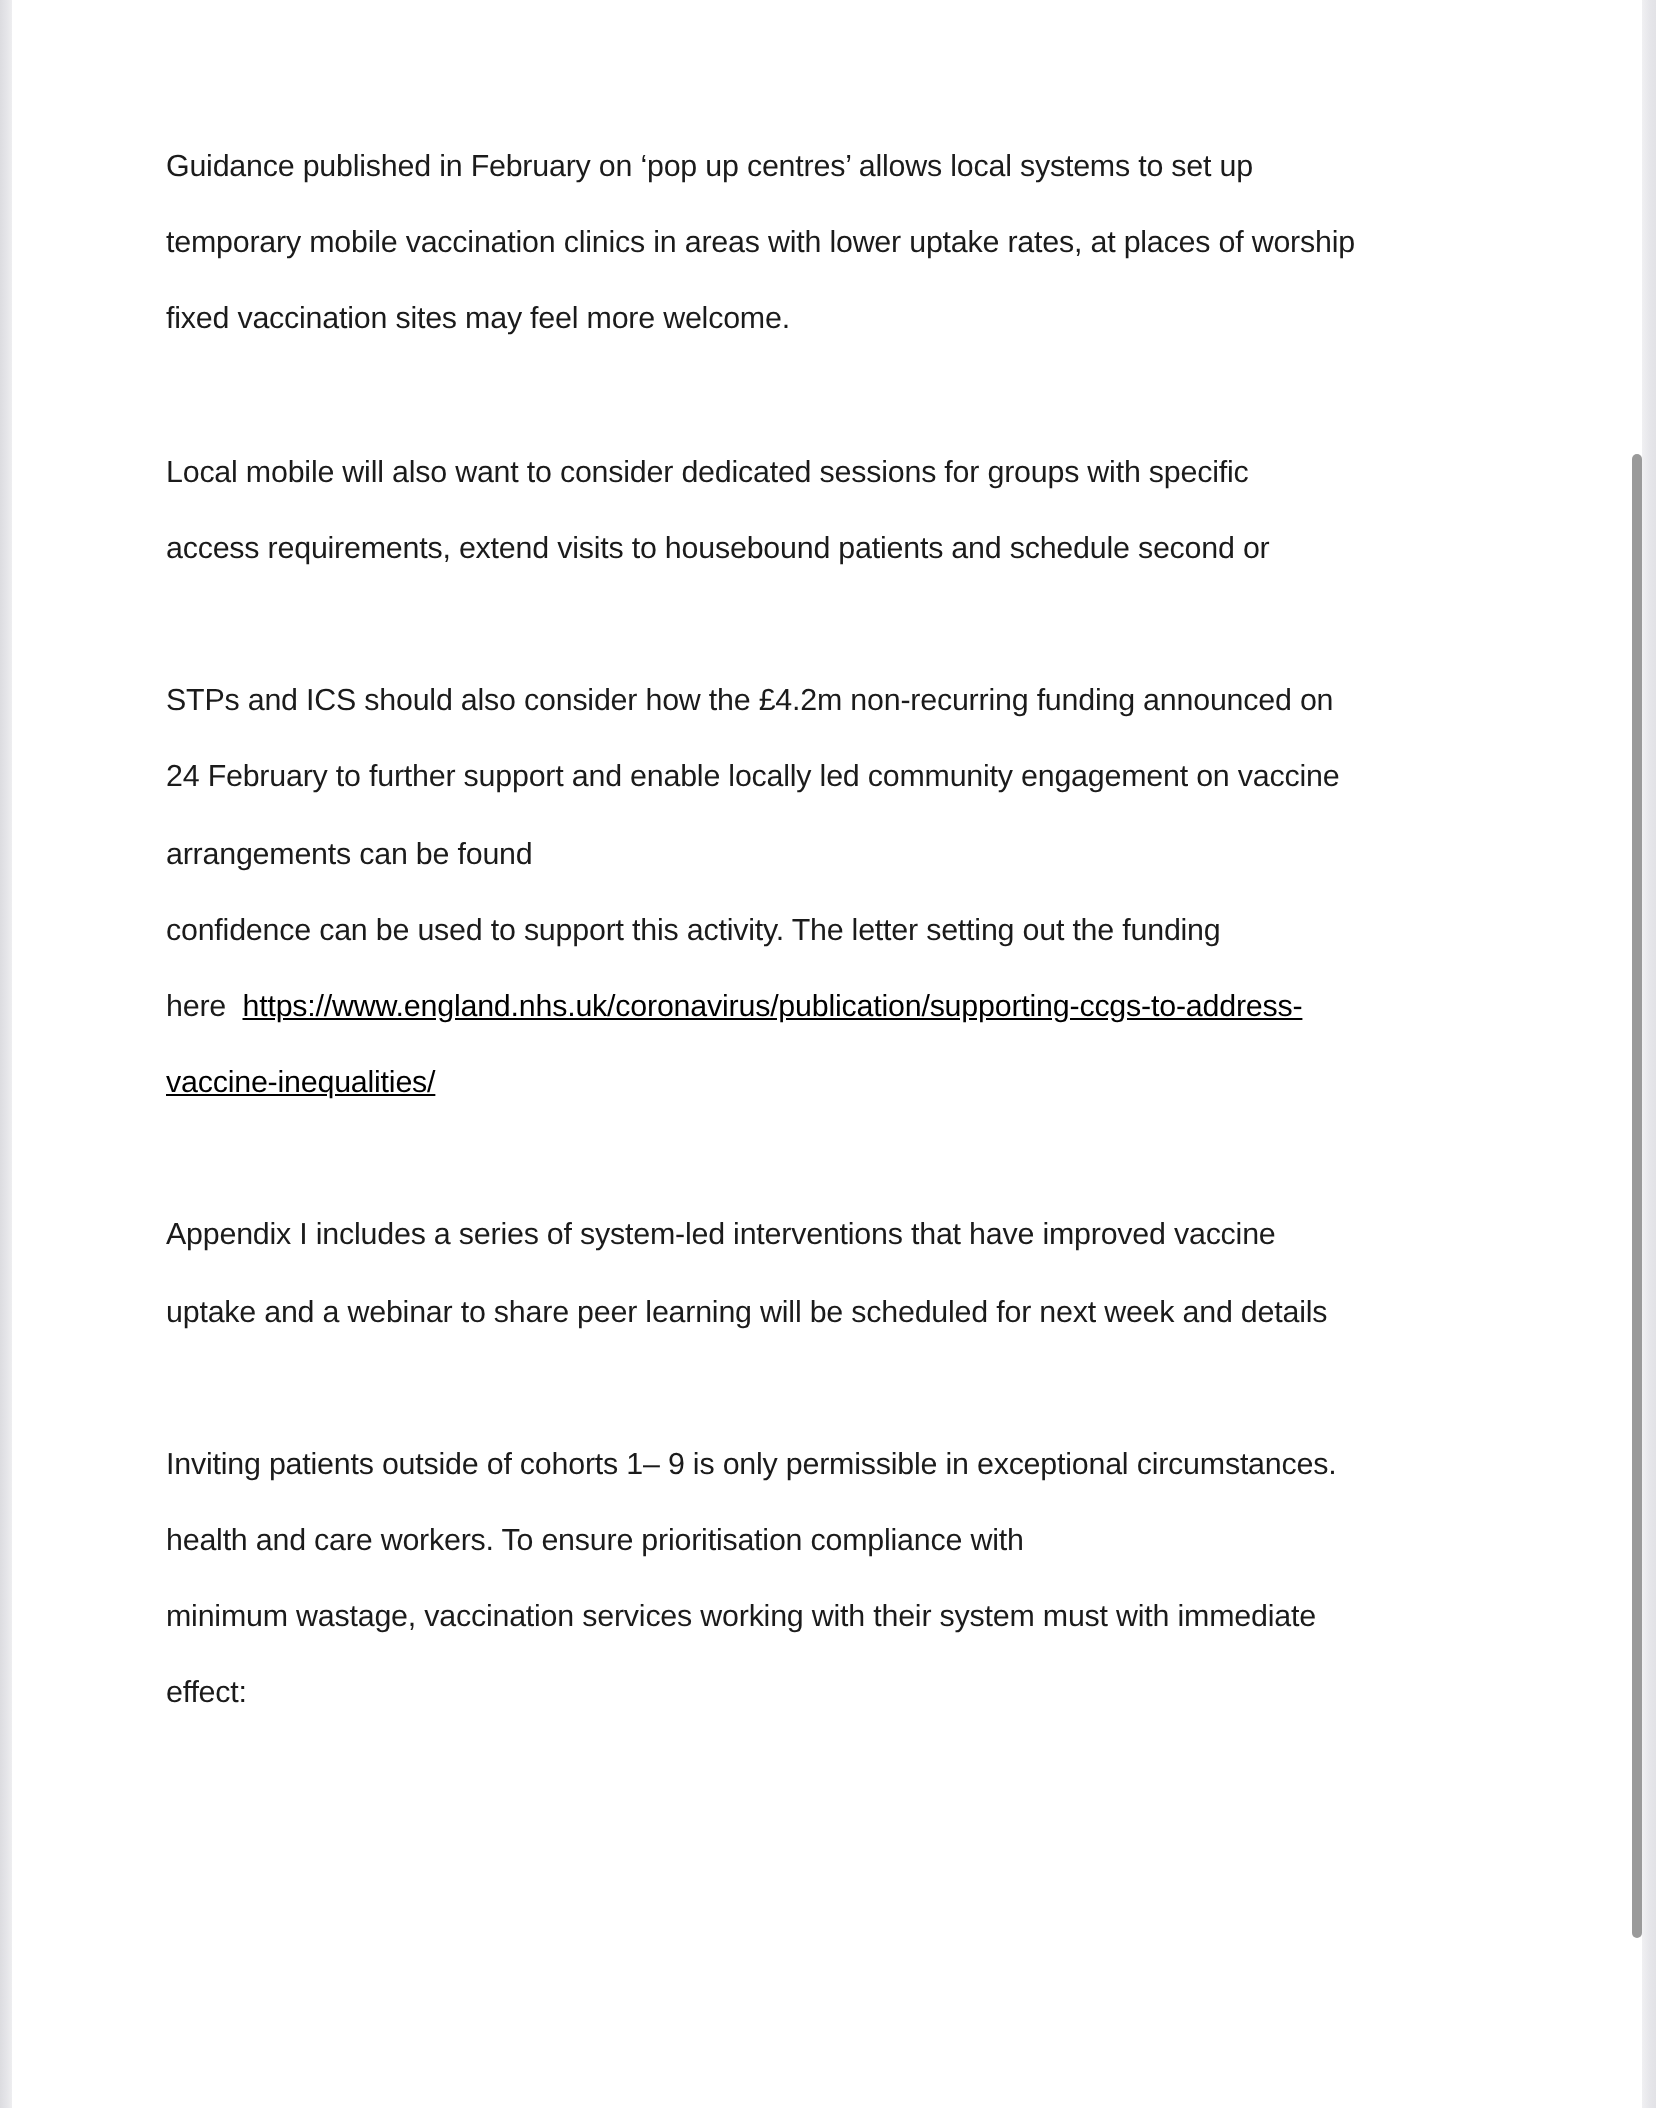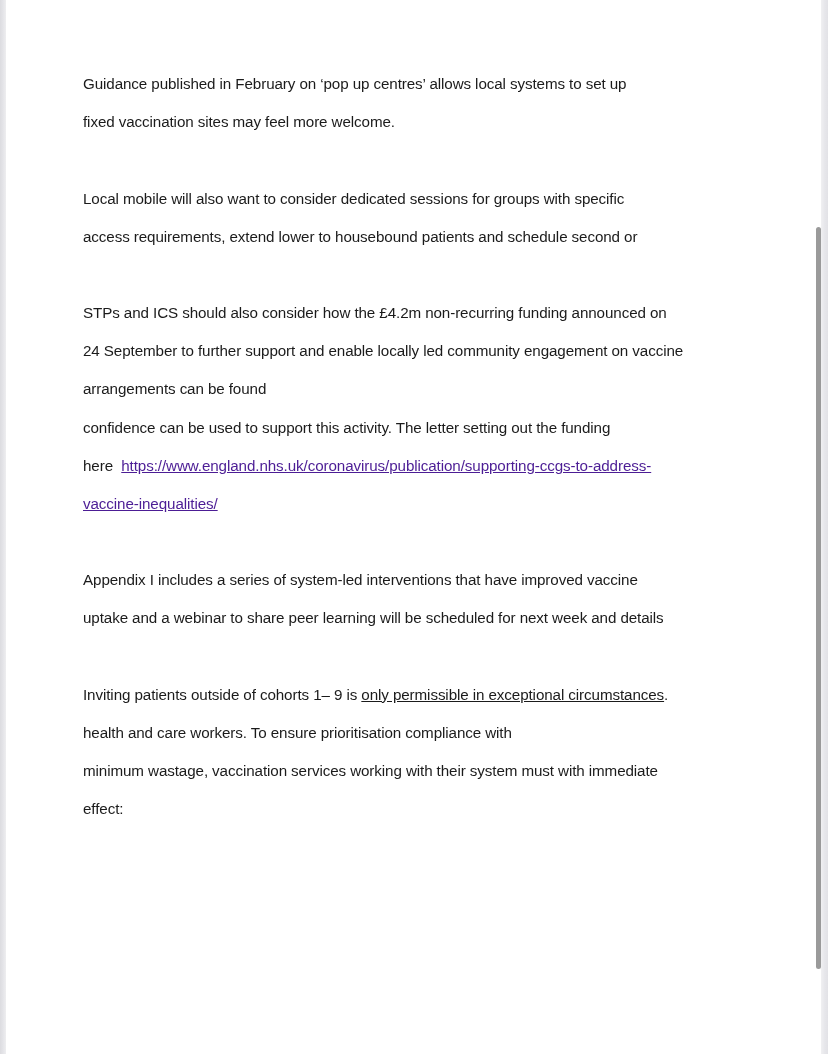--- a/index.html
+++ b/index.html
@@ -45,48 +45,49 @@
       line-height: 19.1px;
       color: #1b1b1b;
       letter-spacing: -0.1px;
     }
     .page p {
       margin: 0 0 19px 0;
       white-space: pre-line;
     }
     .line { display: block; white-space: nowrap; }
     .link {
-      color: #4c1d95;
+      color: #000000;
       text-decoration: underline;
     }
-    .u { text-decoration: underline; }
+    .u { }
   </style>
 </head>
 <body>
 
 <div class="viewer">
   <div class="left-edge"></div>
   <div class="right-edge"></div>
   <div class="scrollbar-thumb"></div>
 
   <div class="page">
 
     <p>
       <span class="line">Guidance published in February on ‘pop up centres’ allows local systems to set up</span>
+      <span class="line">temporary mobile vaccination clinics in areas with lower uptake rates, at places of worship</span>
       <span class="line">fixed vaccination sites may feel more welcome.</span>
     </p>
 
     <p>
       <span class="line">Local mobile will also want to consider dedicated sessions for groups with specific</span>
-      <span class="line">access requirements, extend lower to housebound patients and schedule second or</span>
+      <span class="line">access requirements, extend visits to housebound patients and schedule second or</span>
     </p>
 
     <p>
       <span class="line">STPs and ICS should also consider how the £4.2m non-recurring funding announced on</span>
-      <span class="line">24 September to further support and enable locally led community engagement on vaccine</span>
+      <span class="line">24 February to further support and enable locally led community engagement on vaccine</span>
       <span class="line">arrangements can be found</span>
       <span class="line">confidence can be used to support this activity.  The letter setting out the funding</span>
       <span class="line"><span style="white-space:pre">here </span> <a class="link">https://www.england.nhs.uk/coronavirus/publication/supporting-ccgs-to-address-</a></span>
       <span class="line"><a class="link">vaccine-inequalities/</a></span>
     </p>
 
     <p>
       <span class="line">Appendix I includes a series of system-led interventions that have improved vaccine</span>
       <span class="line">uptake and a webinar to share peer learning will be scheduled for next week and details</span>
     </p>

